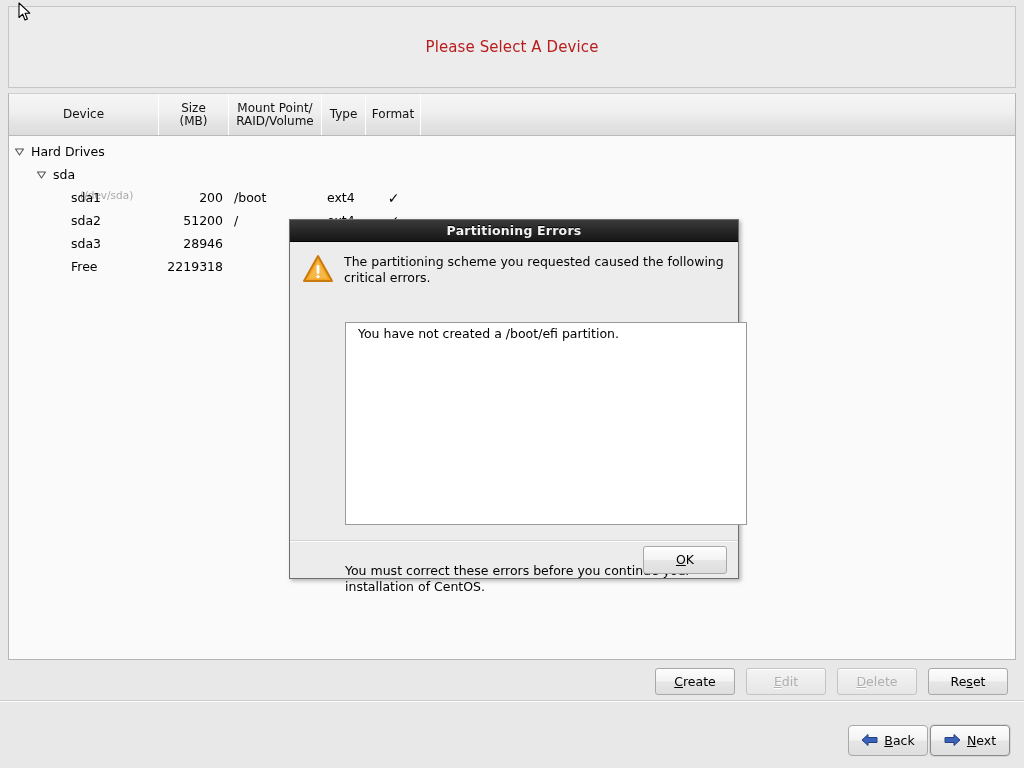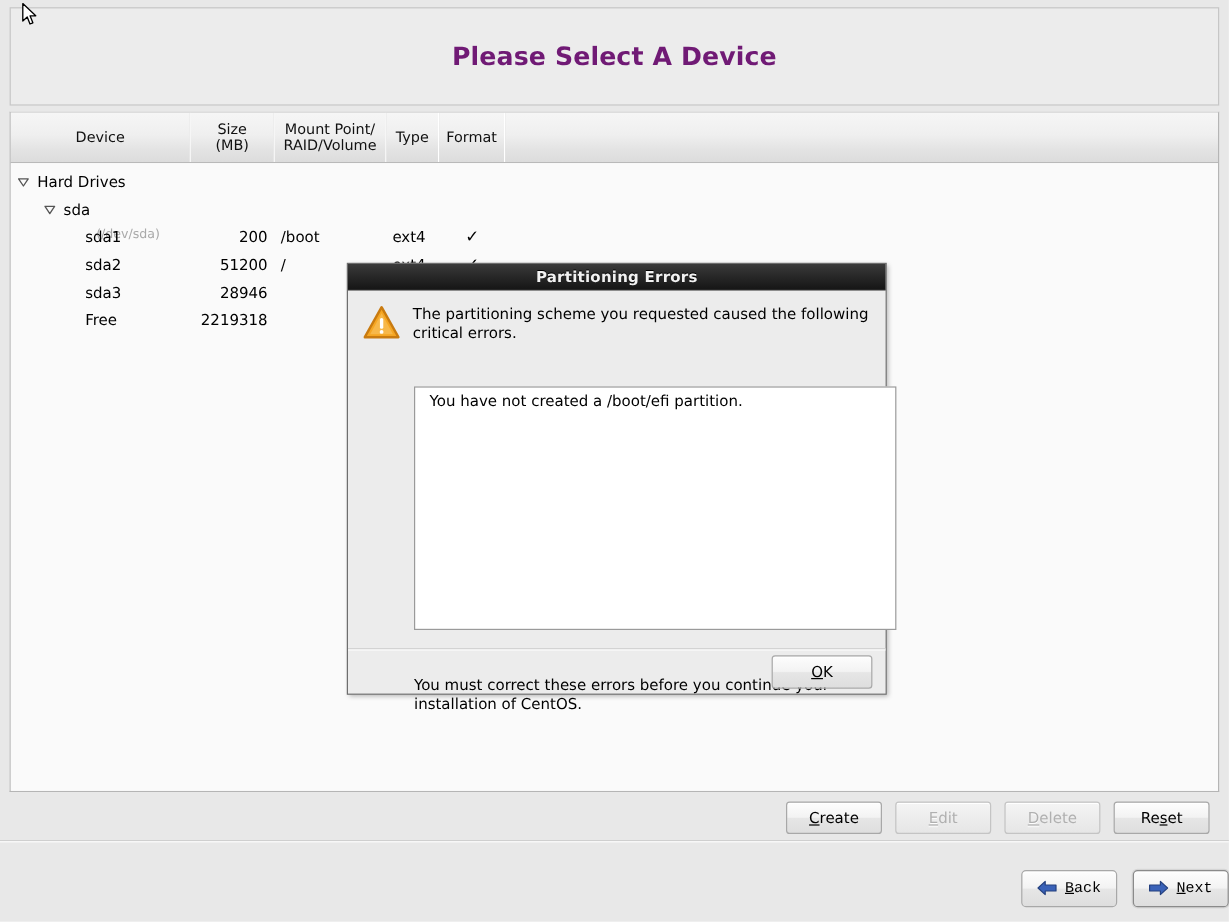--- a/index.html
+++ b/index.html
@@ -26,24 +26,24 @@
     width: 1008px;
     height: 82px;
     background: #ececec;
     border: 1px solid #c6c6c6;
     box-sizing: border-box;
     display: flex;
     align-items: center;
     justify-content: center;
   }
   #banner-title {
-    font-size: 21px;
-    font-weight: bold;
+    font-size: 15px;
+    font-weight: normal;
     letter-spacing: 0.1px;
-    color: #701a75;
+    color: #b91c1c;
   }
 
   
   #tree-panel {
     position: absolute;
     left: 8px;
     top: 93px;
     width: 1008px;
     height: 567px;
     background: #fafafa;
@@ -151,22 +151,22 @@
   }
   #nav-row {
     position: absolute;
     left: 0;
     top: 722px;
     width: 1024px;
     height: 36px;
     display: flex;
     justify-content: flex-end;
     align-items: center;
-    box-sizing: border-box;
-    font-family: Liberation Mono, monospace;
+    padding-right: 14px;
+    box-sizing: border-box;
   }
 
   .btn {
     background: linear-gradient(to bottom, #fdfdfd 0%, #f3f3f3 48%, #e6e6e6 52%, #dedede 100%);
     border: 1px solid #a8a8a8;
     border-radius: 3px;
     box-shadow: inset 0 1px 0 #ffffff;
     font-size: 12.5px;
     color: #000;
     height: 27px;
@@ -190,21 +190,21 @@
   #btn-edit   { width: 80px; margin-left: 11px; }
   #btn-delete { width: 80px; margin-left: 11px; }
   #btn-reset  { width: 80px; margin-left: 11px; }
 
   .navbtn {
     width: 80px;
     height: 31px;
     gap: 6px;
     border-radius: 4px;
   }
-  #btn-next { margin-left: 13px; border-color: #8a8a8a; box-shadow: inset 0 1px 0 #ffffff, 0 0 0 1px #d5d5d5; }
+  #btn-next { margin-left: 2px; border-color: #8a8a8a; box-shadow: inset 0 1px 0 #ffffff, 0 0 0 1px #d5d5d5; }
 
   .arrow-ico { width: 17px; height: 14px; flex: none; display:block; }
 
   
   #dialog {
     position: absolute;
     left: 289px;
     top: 219px;
     width: 450px;
     height: 360px;

